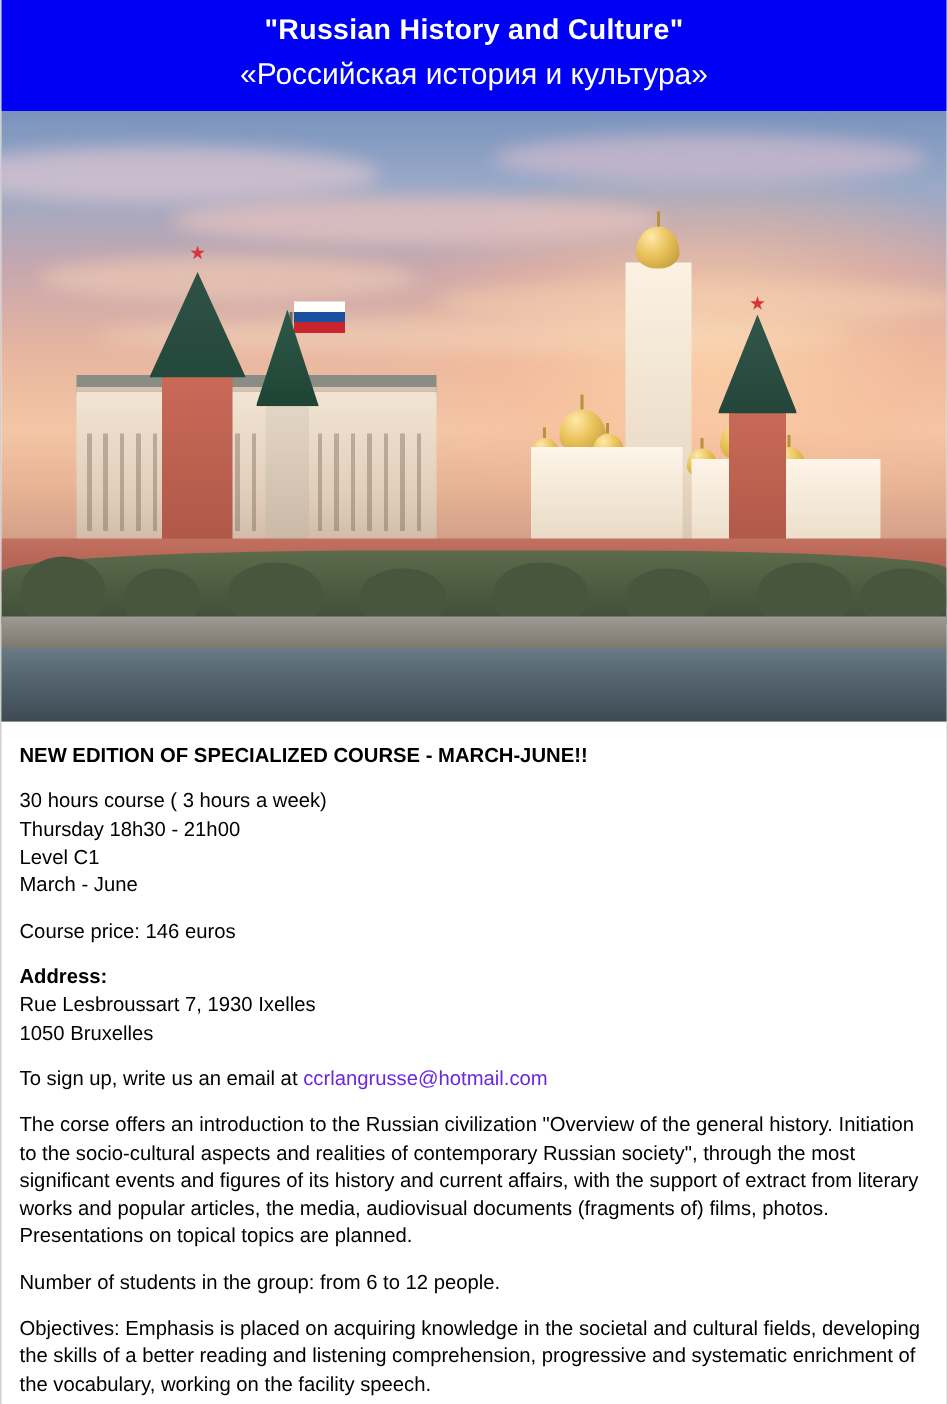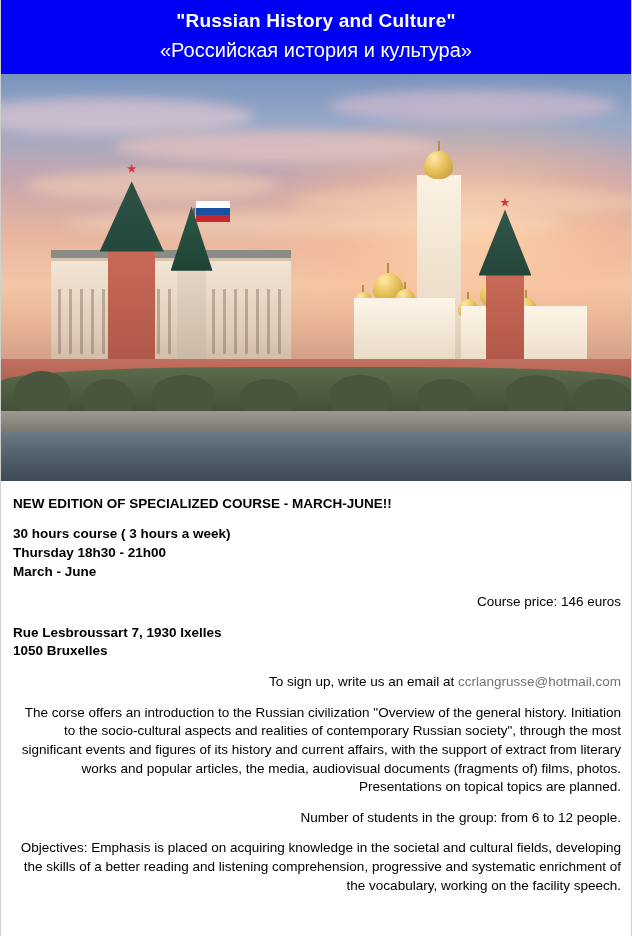--- a/index.html
+++ b/index.html
@@ -266,28 +266,27 @@
     line-height: 1.38;
   }
   .section-title {
     font-weight: bold;
     font-size: 13.5px;
     margin: 2px 0 12px 2px;
   }
   .block {
     margin: 0 0 12px 2px;
   }
-  .block .line { display: block; font-weight: bold; }
+  .block .line { display: block; }
   p.para {
     margin: 0 0 12px 2px;
-    text-align: right;
   }
   .bold { font-weight: bold; }
   .mail-link {
-    color: #737373;
+    color: #6d28d9;
     text-decoration: none;
   }
 </style>
 </head>
 <body>
 
 <div class="page">
 
   <div class="banner">
     <div class="banner-title">"Russian History and Culture"</div>
@@ -348,26 +347,28 @@
     <div class="river"></div>
   </div>
 
   <div class="content">
 
     <div class="section-title">NEW EDITION OF SPECIALIZED COURSE -  MARCH-JUNE!!</div>
 
     <div class="block">
       <span class="line"> 30 hours course ( 3 hours a week)</span>
       <span class="line">Thursday 18h30 - 21h00</span>
+      <span class="line">Level C1</span>
       <span class="line">March - June</span>
     </div>
 
     <p class="para">Course price: 146 euros</p>
 
     <div class="block">
+      <span class="line bold">Address:</span>
       <span class="line">Rue Lesbroussart 7, 1930 Ixelles</span>
       <span class="line">1050 Bruxelles</span>
     </div>
 
     <p class="para"><span>To sign up, write us an email at </span><a class="mail-link" href="#">ccrlangrusse@hotmail.com</a></p>
 
     <p class="para">The corse offers an introduction to the Russian civilization "Overview of the general history. Initiation to the socio-cultural aspects and realities of contemporary Russian society", through the most significant events and figures of its history and current affairs, with the support of extract from literary works and popular articles, the media, audiovisual documents (fragments of) films, photos. Presentations on topical topics are planned.</p>
 
     <p class="para">Number of students in the group: from 6 to 12 people.</p>
 

